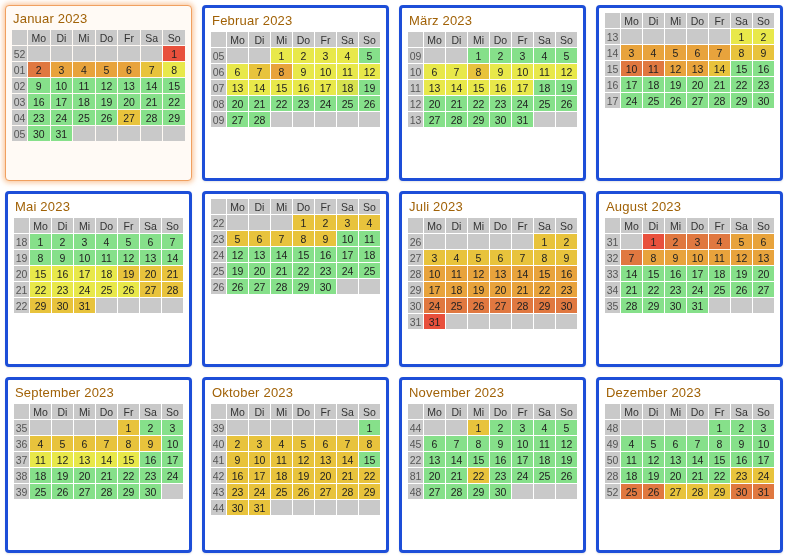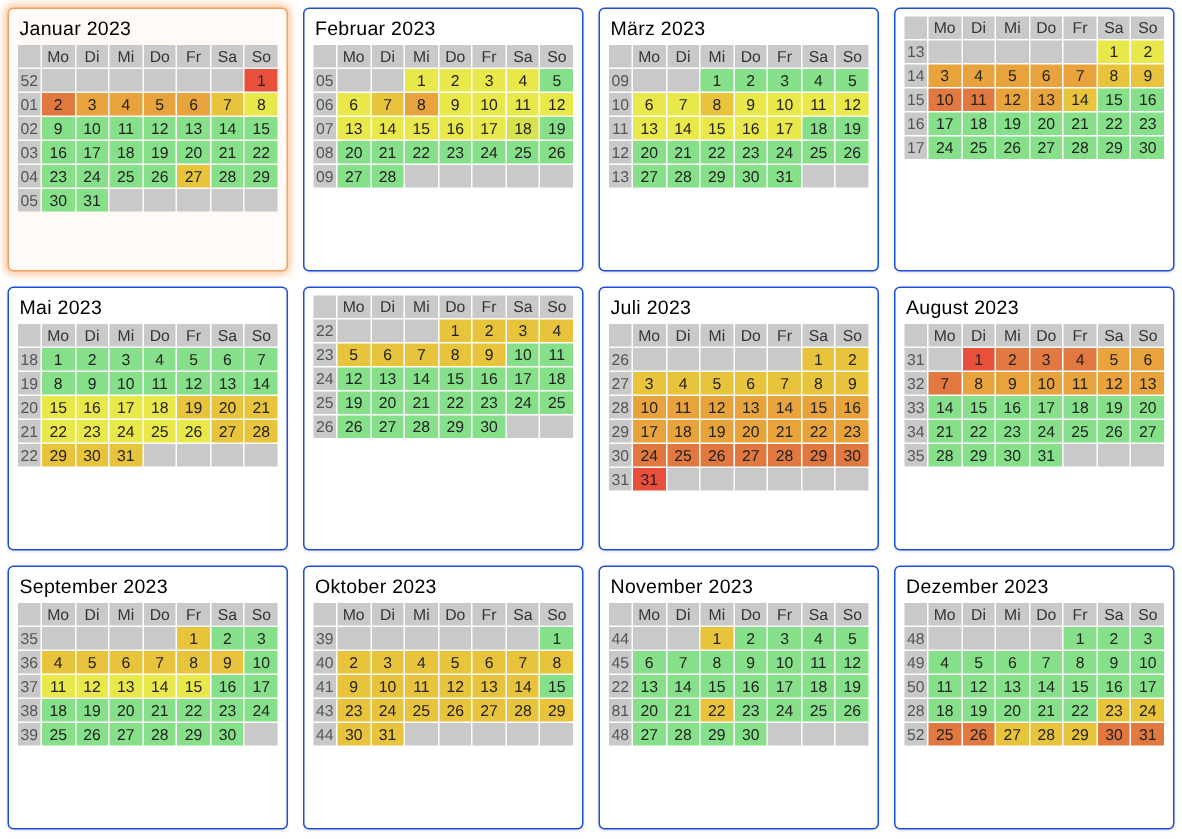--- a/index.html
+++ b/index.html
@@ -12,37 +12,37 @@
     overflow:hidden;
   }
   .grid{
     display:grid;
     grid-template-columns:repeat(4, 197px);
     grid-template-rows:repeat(3, 186px);
     width:788px;height:558px;
   }
   .month{
     margin:5px;
-    border:1px solid #1d4ed8;
+    border:3px solid #1d4ed8;
     border-radius:4px;
     background:#fff;
     box-shadow:0 1px 2px rgba(0,0,0,0.10);
     padding:4px 5px 5px 5px;
     box-sizing:border-box;
     height:176px;
     overflow:hidden;
   }
   .month.highlight{
     border:1px solid #f0a060;
     box-shadow:0 0 5px 2px rgba(245,160,90,0.55);
     background:#fffaf5;
   }
   .mtitle{
     font-size:13px;
-    color:#000000;
+    color:#a16207;
     font-weight:normal;
     padding:1px 0 3px 2px;
     letter-spacing:.2px;
   }
   table.cal{
     border-collapse:separate;
     border-spacing:1px;
     width:100%;
     table-layout:fixed;
   }
@@ -763,20 +763,30 @@
             <td class="wk">41</td>
             <td class="d c-gold">9</td>
             <td class="d c-gold">10</td>
             <td class="d c-gold">11</td>
             <td class="d c-gold">12</td>
             <td class="d c-gold">13</td>
             <td class="d c-gold">14</td>
             <td class="d c-green bold">15</td>
           </tr>
           <tr>
+            <td class="wk">42</td>
+            <td class="d c-gold">16</td>
+            <td class="d c-gold">17</td>
+            <td class="d c-gold">18</td>
+            <td class="d c-gold">19</td>
+            <td class="d c-gold">20</td>
+            <td class="d c-gold">21</td>
+            <td class="d c-gold bold">22</td>
+          </tr>
+          <tr>
             <td class="wk">43</td>
             <td class="d c-gold">23</td>
             <td class="d c-gold">24</td>
             <td class="d c-gold">25</td>
             <td class="d c-gold">26</td>
             <td class="d c-gold">27</td>
             <td class="d c-gold">28</td>
             <td class="d c-gold bold">29</td>
           </tr>
           <tr>

